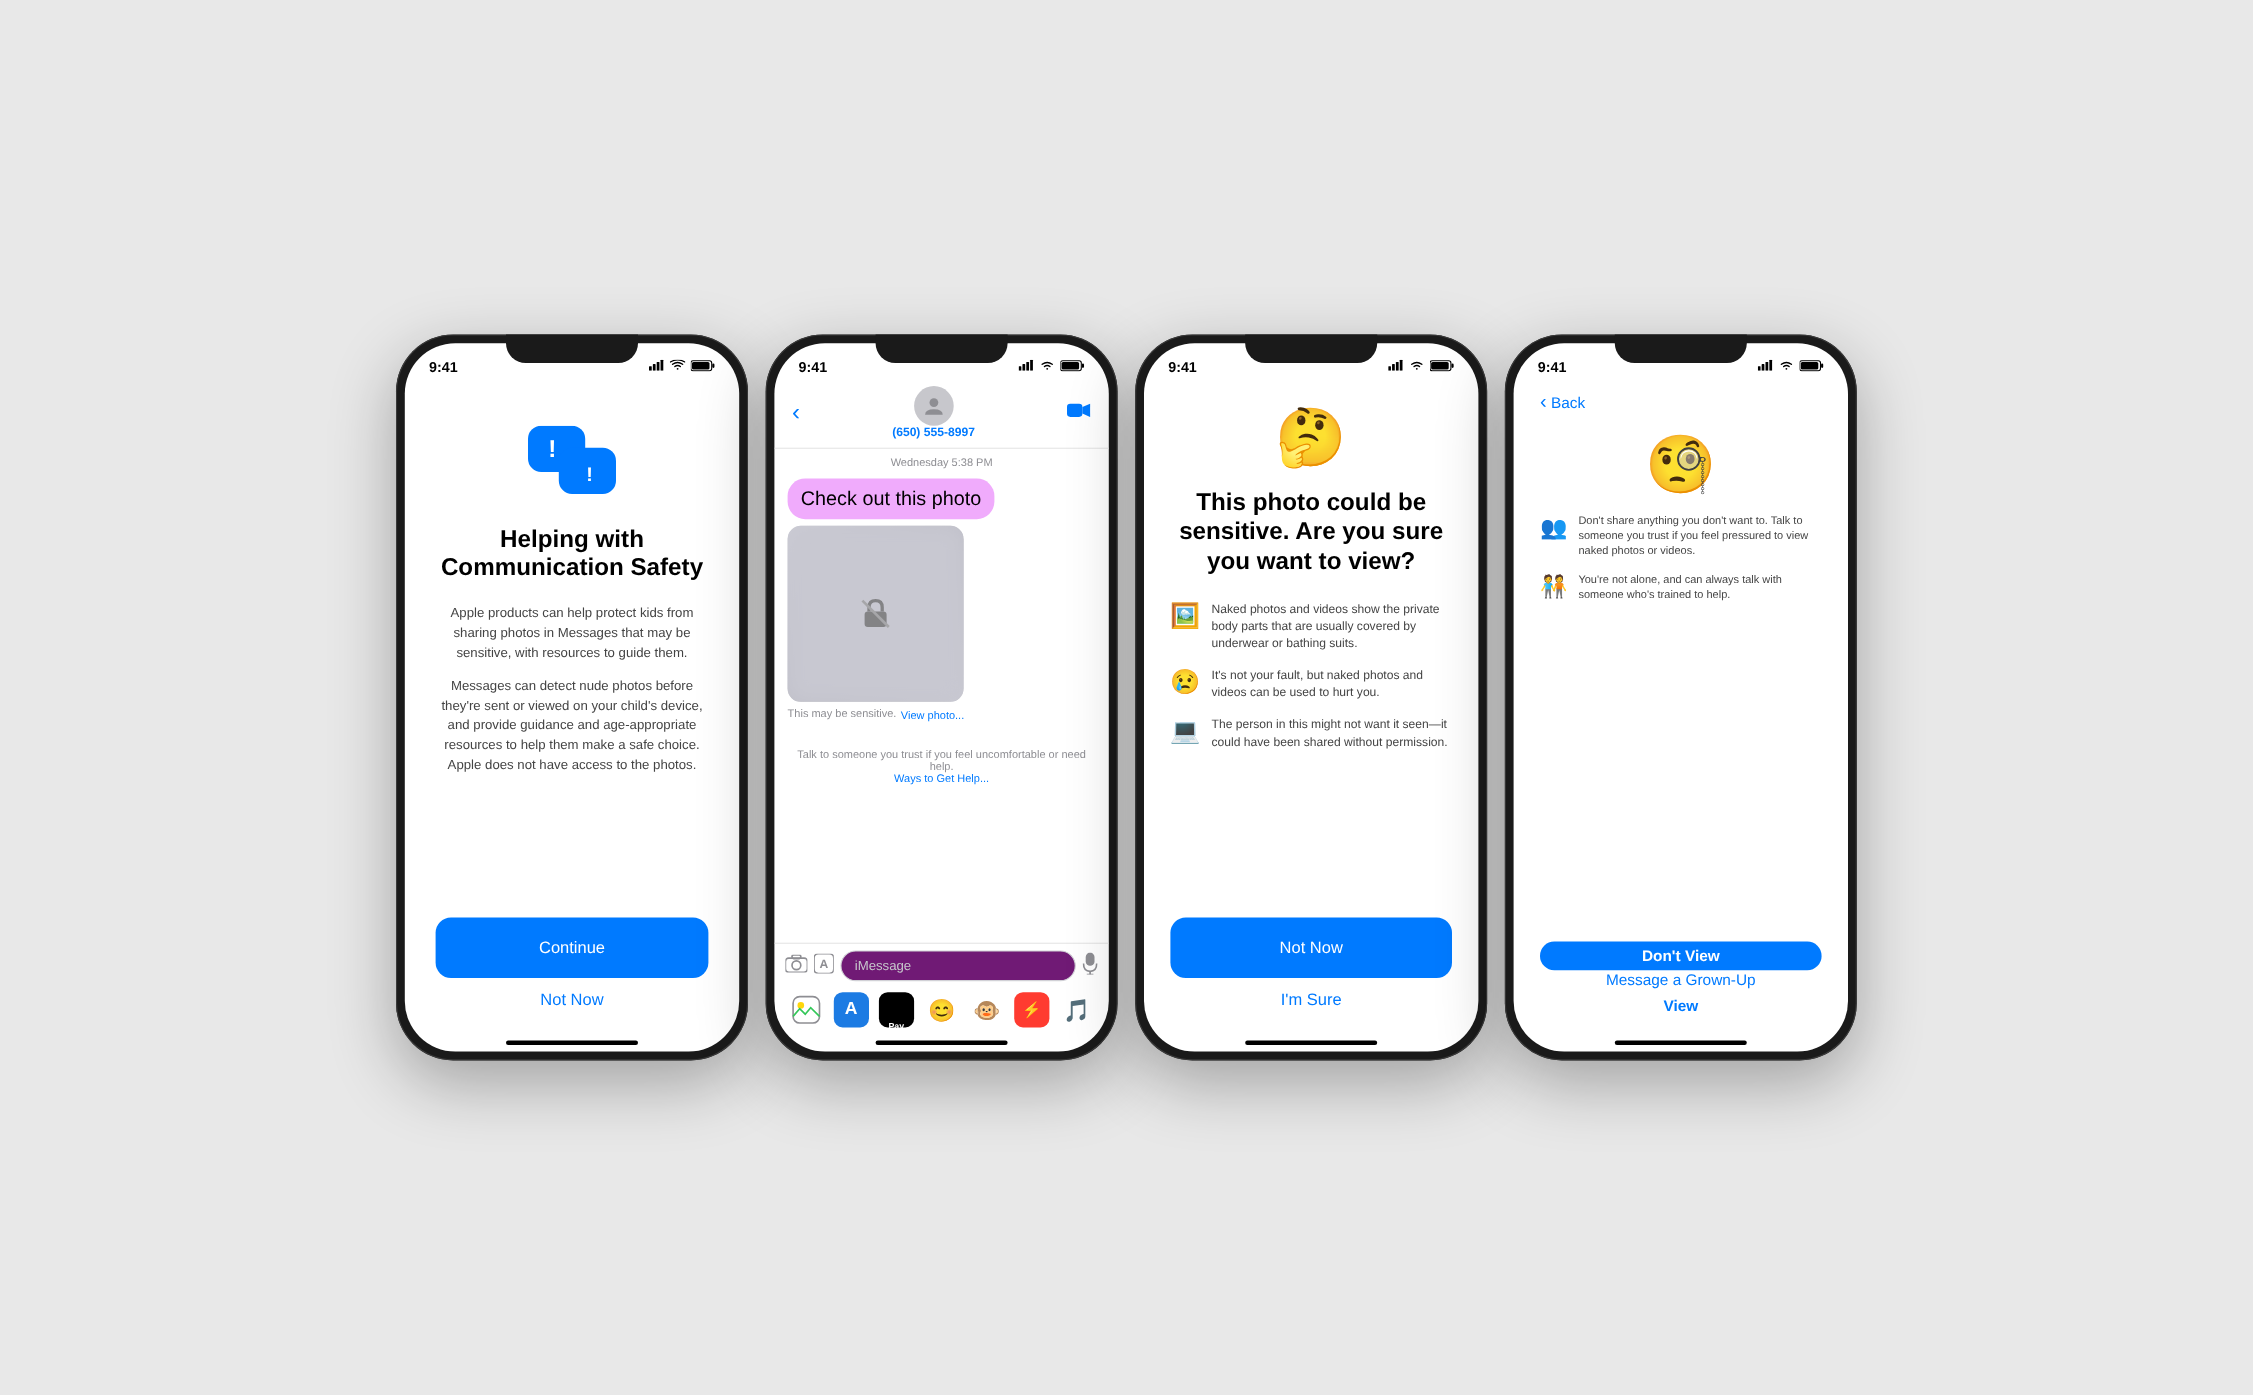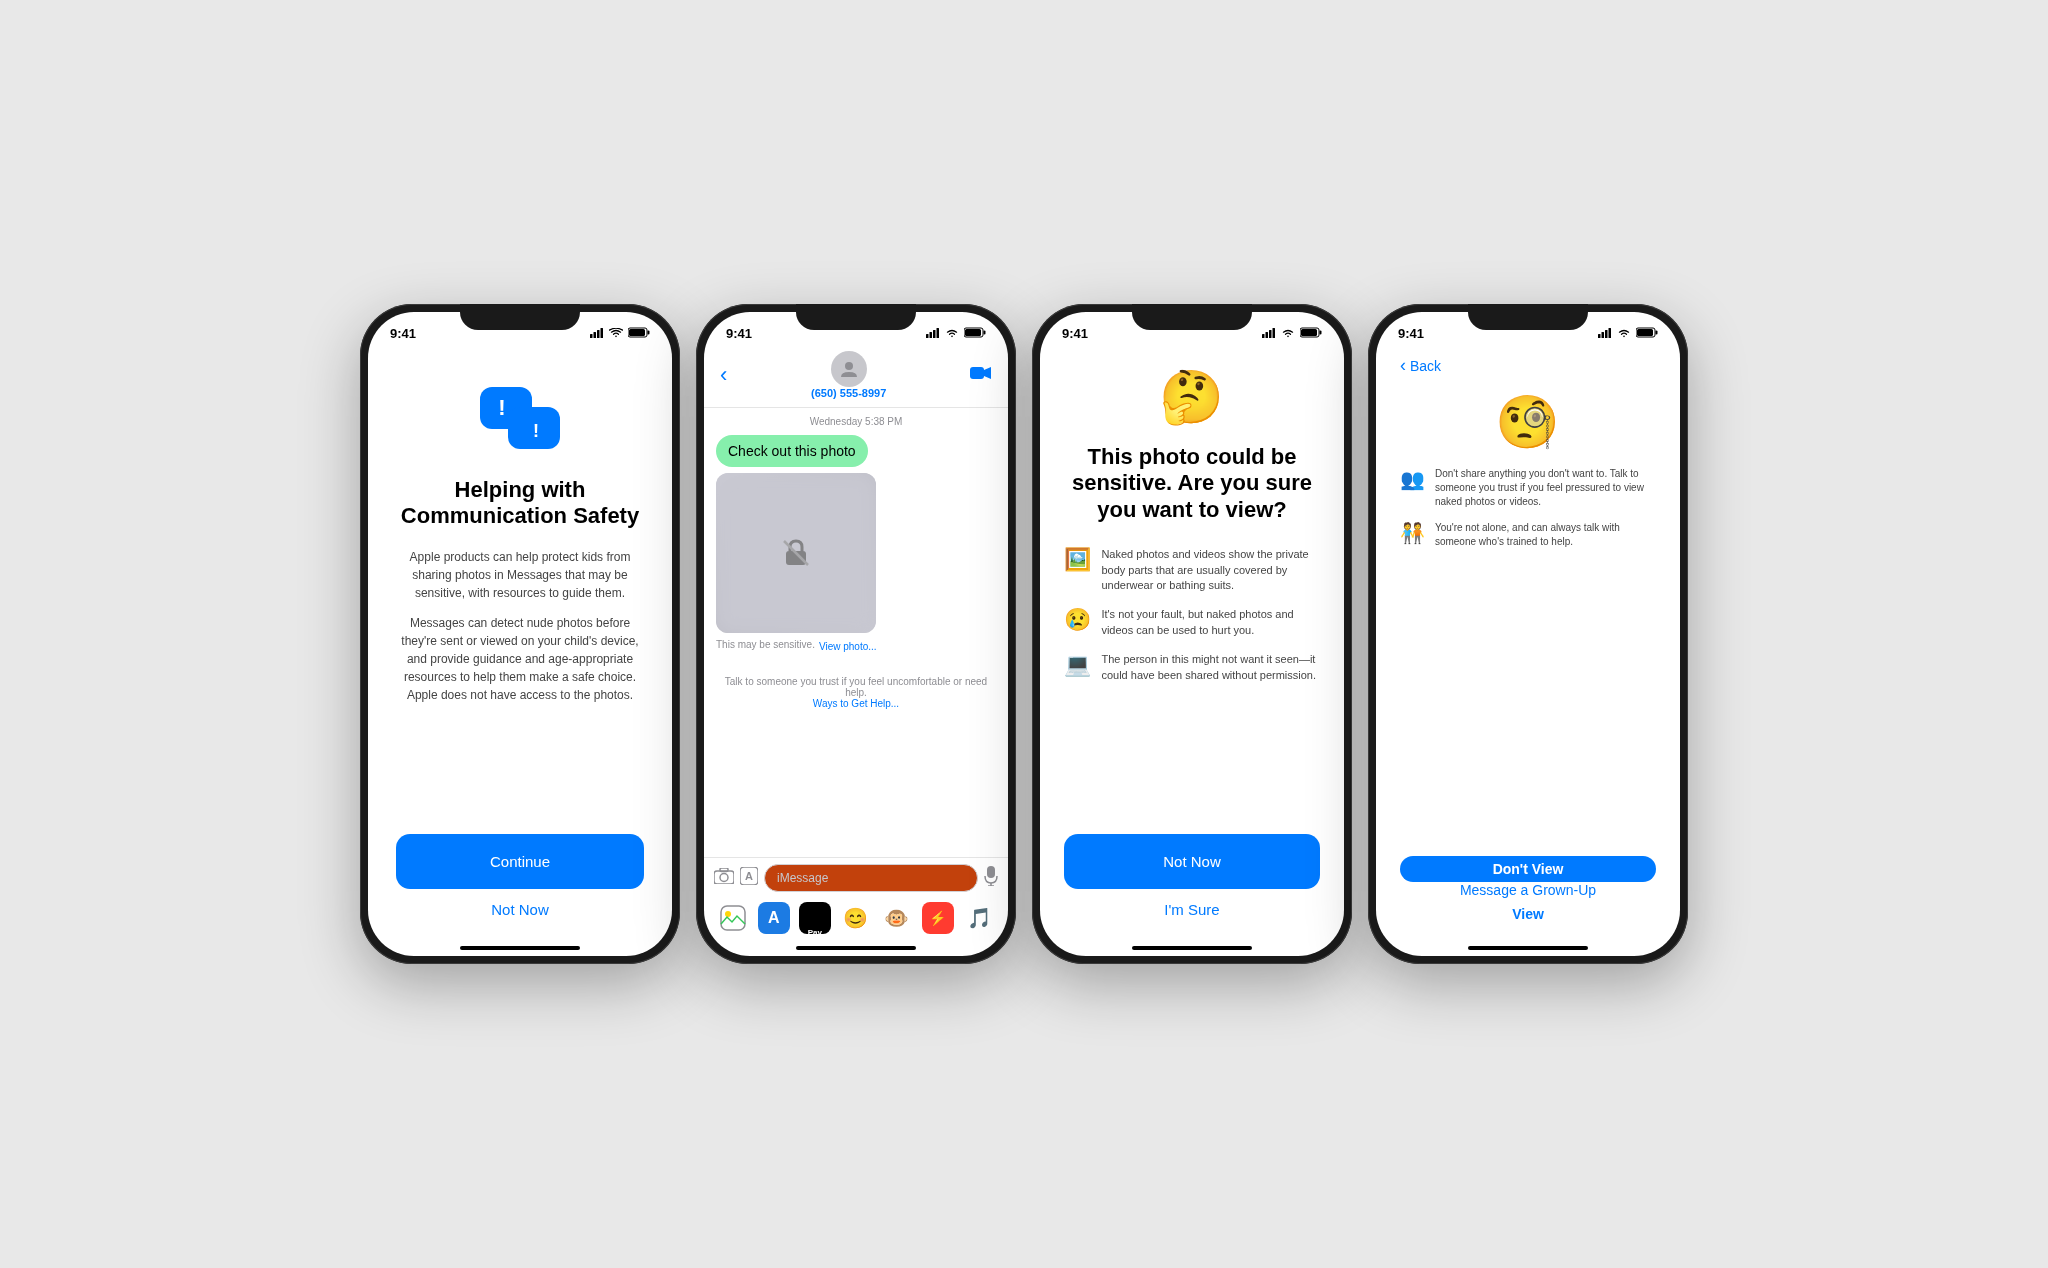--- a/index.html
+++ b/index.html
@@ -176,24 +176,24 @@
       display: flex;
       flex-direction: column;
     }
     .date-header {
       text-align: center;
       font-size: 10px;
       color: #8e8e93;
       margin-bottom: 8px;
     }
     .message-bubble {
-      background: #86efac;
+      background: #f0abfc;
       border-radius: 16px;
       padding: 8px 12px;
-      font-size: 14px;
+      font-size: 18px;
       color: #000;
       max-width: 70%;
       margin-bottom: 6px;
       align-self: flex-start;
     }
     .photo-container {
       width: 160px;
       height: 160px;
       border-radius: 12px;
       background: linear-gradient(135deg, #d0d0d8, #b8b8c0, #c8c8d0);
@@ -231,21 +231,21 @@
       padding: 6px 10px;
       border-top: 0.5px solid #e5e5e5;
       gap: 6px;
     }
     .msg-input-icon {
       font-size: 18px;
       color: #8e8e93;
     }
     .msg-input-field {
       flex: 1;
-      background: #c2410c;
+      background: #701a75;
       border: 1px solid #d1d1d6;
       border-radius: 16px;
       padding: 6px 12px;
       font-size: 12px;
       color: #c7c7cc;
     }
     .msg-mic {
       font-size: 18px;
       color: #8e8e93;
     }

